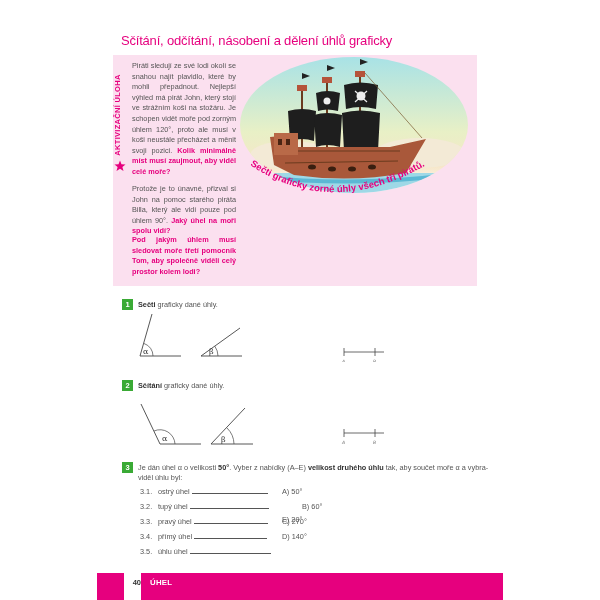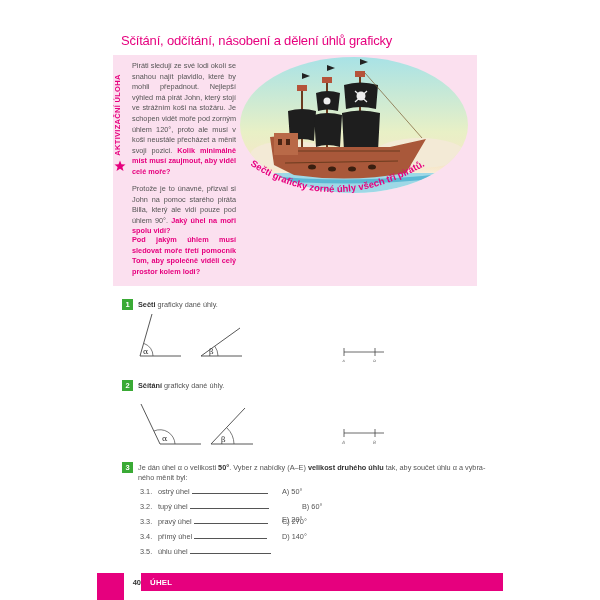--- a/index.html
+++ b/index.html
@@ -56,21 +56,21 @@
     font-size: 7.3px; color: #555; }
   .t3-row .num { display: inline-block; width: 18px; }
   .t3-row .blank { display: inline-block; border-bottom: 0.8px solid #555; vertical-align: baseline; }
   .t3-opt { position: absolute; left: 282px; font-family: "Liberation Sans", sans-serif;
     font-size: 7.3px; color: #555; }
 
   .footer-left { position: absolute; left: 97px; top: 573px; width: 27px; height: 27px; background: #e6007e; }
   .footer-page { position: absolute; left: 124px; top: 573px; width: 17px; height: 27px;
     font-family: "Liberation Sans", sans-serif; font-weight: bold; font-size: 7.5px; color: #333;
     text-align: right; line-height: 20px; }
-  .footer-bar { position: absolute; left: 141px; top: 573px; width: 362px; height: 18px; background: #e6007e; }
+  .footer-bar { position: absolute; left: 141px; top: 573px; width: 362px; height: 27px; background: #e6007e; }
   .footer-chapter { position: absolute; left: 9px; top: 0; line-height: 20px;
     font-family: "Liberation Sans", sans-serif; font-weight: bold; font-size: 7.8px; color: #fff; letter-spacing: 0.3px; }
 </style>
 </head>
 <body>
 
 <div class="page-title">Sčítání, odčítání, násobení a dělení úhlů graficky</div>
 
 <div class="activation-panel"></div>
 <div class="side-label">
@@ -196,23 +196,23 @@
     <line x1="206" y1="33" x2="246" y2="33" stroke="#444" stroke-width="0.8"></line>
     <line x1="206" y1="29" x2="206" y2="37" stroke="#444" stroke-width="0.8"></line>
     <line x1="237" y1="29" x2="237" y2="37" stroke="#444" stroke-width="0.8"></line>
     <text x="204" y="44" font-size="4.5" font-style="italic" fill="#777">A</text>
     <text x="235" y="44" font-size="4.5" font-style="italic" fill="#777">B</text>
   </g>
 </svg>
 
 <div class="task-badge" style="left:122px; top:462px;">3</div>
 <div class="task-text" style="left:138px; top:463px;">
-  <span>Je dán úhel α o velikosti </span><b>50°</b><span>. Vyber z nabídky (A–E) </span><b>velikost druhého úhlu</b><span> tak, aby součet úhlu α a vybra-</span>
-</div>
-<div class="task-text" style="left:138px; top:473px;">ného měnit byl:</div>
+  <span>Je dán úhel α o velikosti </span><b>50°</b><span>. Vyber z nabídky (A–E) </span><b>velikost druhého úhlu</b><span> tak, aby součet moře α a vybra-</span>
+</div>
+<div class="task-text" style="left:138px; top:473px;">viděl úhlu byl:</div>
 
 <div class="t3-row" style="top:487px;">
   <span class="num">3.1.</span><span>ostrý úhel</span>
   <span class="blank" style="width:76px;"></span>
 </div>
 <div class="t3-row" style="top:502px;">
   <span class="num">3.2.</span><span>tupý úhel</span>
   <span class="blank" style="width:79px;"></span>
 </div>
 <div class="t3-row" style="top:517px;">

